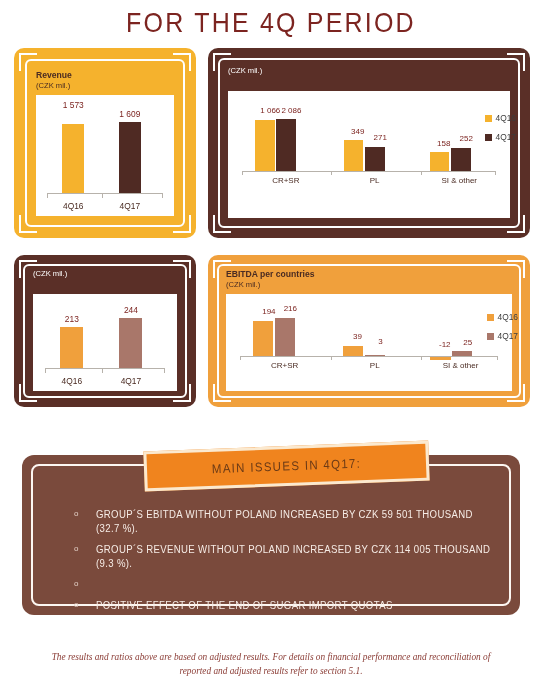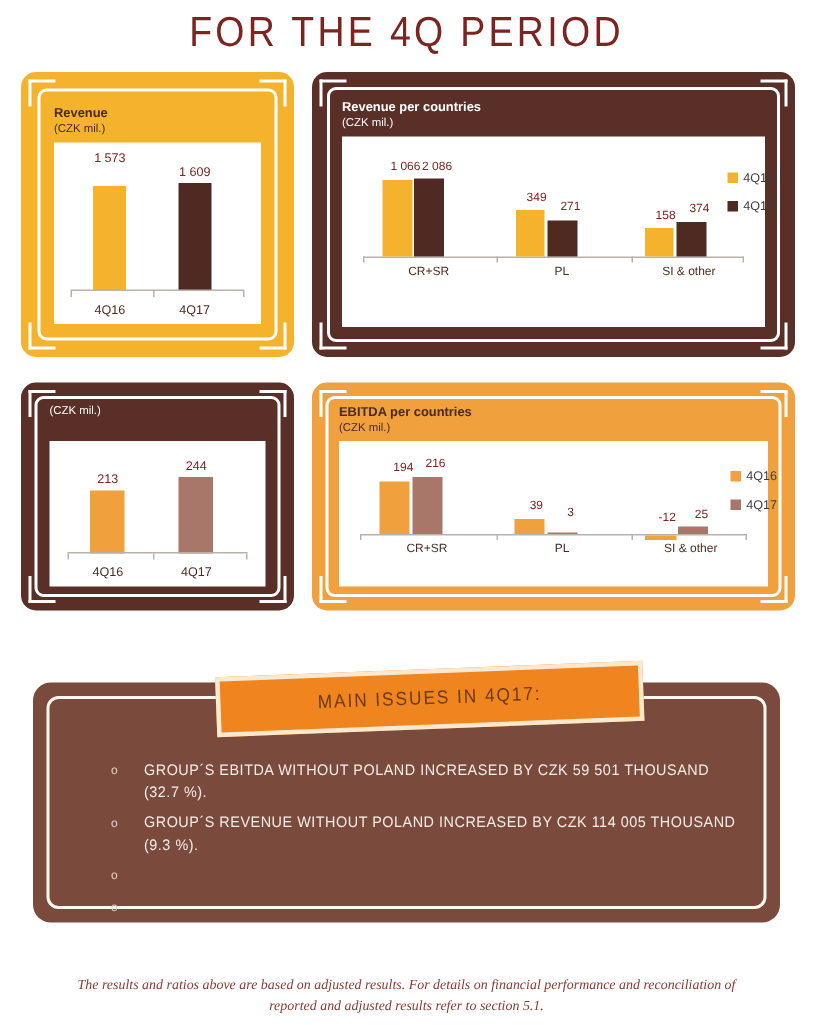--- a/index.html
+++ b/index.html
@@ -285,21 +285,20 @@
 
 <div class="card theme-brown" id="card-revenue-countries" style="left:208px; top:48px; width:322px; height:190px;">
   <div class="frame"></div>
   <div class="frame-inner-line" style="left:10px; top:10px; right:10px; bottom:10px;"></div>
   <div class="corner tl"></div>
   <div class="corner tr"></div>
   <div class="corner bl"></div>
   <div class="corner br"></div>
 
   <div class="card-body" style="left:20px; top:18px; right:20px; bottom:20px;">
-    <div class="card-title">Revenue per countries</div>
     <div class="card-unit">(CZK mil.)</div>
 
     <div class="plot" style="left:0px; top:25px; right:0px; bottom:0px;padding-left:33px;">
       <div class="gc">
 
         <div class="gc-axis" style="left:5%; right:5%; top:80px;"></div>
         <div class="gc-tick" style="left:5%; top:80px;"></div>
         <div class="gc-tick" style="left:36.6%; top:80px;"></div>
         <div class="gc-tick" style="left:68.3%; top:80px;"></div>
         <div class="gc-tick" style="right:5%; top:80px;"></div>
@@ -311,21 +310,21 @@
         <div class="gc-cat" style="left:6.5%; width:28%; top:85px;">CR+SR</div>
 
         <div class="gc-val" style="left:40%; width:12%; top:36px;">349</div>
         <div class="gc-bar" style="left:41%; width:7%; top:49px; height:31px; background:#F5B22D;"></div>
         <div class="gc-val" style="left:48%; width:12%; top:42px;">271</div>
         <div class="gc-bar" style="left:48.5%; width:7%; top:56px; height:24px; background:#4F2A23;"></div>
         <div class="gc-cat" style="left:38%; width:28%; top:85px;">PL</div>
 
         <div class="gc-val" style="left:70.5%; width:12%; top:48px;">158</div>
         <div class="gc-bar" style="left:71.5%; width:7%; top:61px; height:19px; background:#F5B22D;"></div>
-        <div class="gc-val" style="left:78.5%; width:12%; top:43px;">374</div>
+        <div class="gc-val" style="left:78.5%; width:12%; top:43px;">252</div>
         <div class="gc-bar" style="left:79%; width:7%; top:57px; height:23px; background:#4F2A23;"></div>
         <div class="gc-cat" style="left:68%; width:28%; top:85px;">SI &amp; other</div>
 
         <div class="legend" style="right:-6px; top:22px;">
           <div class="legend-row">
             <div class="legend-sw" style="background:#F5B22D;"></div>
             <div class="legend-label">4Q16</div>
           </div>
           <div class="legend-row">
             <div class="legend-sw" style="background:#4F2A23;"></div>
@@ -436,17 +435,18 @@
     </div>
     <div class="issue-row">
       <span class="issue-bullet">o</span>
       <span class="issue-text">GROUP´S REVENUE WITHOUT POLAND INCREASED BY CZK 114 005 THOUSAND (9.3 %).</span>
     </div>
     <div class="issue-row">
       <span class="issue-bullet">o</span>
     </div>
     <div class="issue-row">
       <span class="issue-bullet">o</span>
+      <span class="issue-text">POSITIVE EFFECT OF THE END OF SUGAR IMPORT QUOTAS</span>
     </div>
   </div>
 </div>
 
 <div id="footer">The results and ratios above are based on adjusted results. For details on financial performance and reconciliation of reported and adjusted results refer to section 5.1.</div>
 
 </body></html>

